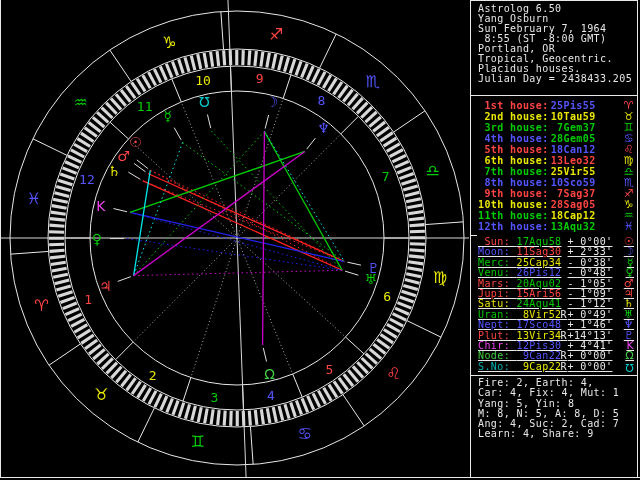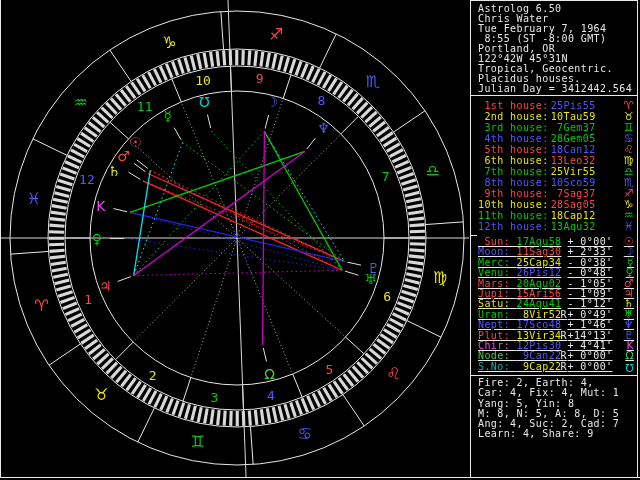--- a/index.html
+++ b/index.html
@@ -2,21 +2,21 @@
 <html><head>
 <meta charset="utf-8">
 <style>
   html,body{margin:0;padding:0;background:#000;}
   #screen{position:relative;width:640px;height:480px;background:#000;overflow:hidden;
           font-family:"DejaVu Sans Mono",monospace;}
   .bline{position:absolute;background:#e8e8e8;}
   #right-panel{position:absolute;left:470px;top:0;width:170px;height:480px;}
   .txtblock{position:absolute;left:8px;color:#e8e8e8;font-size:10px;letter-spacing:0.4px;white-space:pre;}
   #header-block{top:4px;line-height:10px;}
-  #houses-block{top:100px;line-height:11px;width:158px;}
+  #houses-block{top:100px;line-height:11px;width:158px;font-weight:bold;}
   #planets-block{top:237px;line-height:10.4px;width:158px;text-decoration:underline;}
   #stats-block{top:378px;line-height:10.3px;}
   .row{display:flex;align-items:baseline;}
   .g{font-family:"DejaVu Sans",sans-serif;font-size:11px;margin-left:auto;padding-right:2px;}
   .rot{display:inline-block;transform:rotate(180deg);}
   .hval{width:47px;text-align:right;white-space:pre;}
   .pval{width:44px;white-space:pre;}
   .pret{width:7px;white-space:pre;color:#e8e8e8;}
   .poff{white-space:pre;color:#e8e8e8;}
   #wheel-svg{position:absolute;left:0;top:0;}
@@ -310,21 +310,21 @@
       <text x="373.76030176831966" y="267.94361134262425" fill="#5555ff" font-size="14" text-anchor="middle" dominant-baseline="central" font-family="&quot;DejaVu Sans&quot;,sans-serif">♇</text>
       <line x1="113.46774469427412" y1="208.52489356964156" x2="127.08547362561397" y2="211.7741179005472" stroke="#e0e0e0" stroke-width="1"></line>
       <text x="100.8227106866014" y="205.50775669094344" fill="#ee44ee" font-size="14" text-anchor="middle" dominant-baseline="central" font-family="&quot;DejaVu Sans&quot;,sans-serif">K</text>
       <line x1="266.53978372464405" y1="361.51680524325934" x2="263.283429613266" y2="347.9007794684118" stroke="#e0e0e0" stroke-width="1"></line>
       <text x="269.56354111378084" y="374.1602577484748" fill="#44cc44" font-size="14" text-anchor="middle" dominant-baseline="central" font-family="&quot;DejaVu Sans&quot;,sans-serif">Ω</text>
       <line x1="207.4602162753559" y1="114.48319475674069" x2="210.71657038673396" y2="128.09922053158817" stroke="#e0e0e0" stroke-width="1"></line>
       <text x="204.4364588862191" y="101.83974225152517" fill="#00cccc" font-size="14" text-anchor="middle" dominant-baseline="central" font-family="&quot;DejaVu Sans&quot;,sans-serif" transform="rotate(180 204.4364588862191 101.83974225152517)">Ω</text>
     </svg>
 
   <div id="right-panel">
-    <div id="header-block" class="txtblock"><div>Astrolog 6.50</div><div>Chris Water</div><div>Tue February 7, 1964</div><div> 8:55 (ST -8:00 GMT)</div><div>Portland, OR</div><div>122°42W 45°31N</div><div>Tropical, Geocentric.</div><div>Placidus houses.</div><div>Julian Day = 3412442.564</div></div>
+    <div id="header-block" class="txtblock"><div>Astrolog 6.50</div><div>Yang Osburn</div><div>Sun February 7, 1964</div><div> 8:55 (ST -8:00 GMT)</div><div>Portland, OR</div><div>Tropical, Geocentric.</div><div>Placidus houses.</div><div>Julian Day = 2438433.205</div></div>
     <div id="houses-block" class="txtblock"><div class="row"><span style="color: rgb(255, 68, 68);"> 1st house:</span><span class="hval" style="color: rgb(85, 85, 255);">25Pis55</span><span class="g" style="color: rgb(255, 68, 68);">♈</span></div><div class="row"><span style="color: rgb(232, 232, 0);"> 2nd house:</span><span class="hval" style="color: rgb(232, 232, 0);">10Tau59</span><span class="g" style="color: rgb(232, 232, 0);">♉</span></div><div class="row"><span style="color: rgb(0, 204, 0);"> 3rd house:</span><span class="hval" style="color: rgb(0, 204, 0);"> 7Gem37</span><span class="g" style="color: rgb(0, 204, 0);">♊</span></div><div class="row"><span style="color: rgb(85, 85, 255);"> 4th house:</span><span class="hval" style="color: rgb(0, 204, 0);">28Gem05</span><span class="g" style="color: rgb(85, 85, 255);">♋</span></div><div class="row"><span style="color: rgb(255, 68, 68);"> 5th house:</span><span class="hval" style="color: rgb(85, 85, 255);">18Can12</span><span class="g" style="color: rgb(255, 68, 68);">♌</span></div><div class="row"><span style="color: rgb(232, 232, 0);"> 6th house:</span><span class="hval" style="color: rgb(255, 68, 68);">13Leo32</span><span class="g" style="color: rgb(232, 232, 0);">♍</span></div><div class="row"><span style="color: rgb(0, 204, 0);"> 7th house:</span><span class="hval" style="color: rgb(232, 232, 0);">25Vir55</span><span class="g" style="color: rgb(0, 204, 0);">♎</span></div><div class="row"><span style="color: rgb(85, 85, 255);"> 8th house:</span><span class="hval" style="color: rgb(85, 85, 255);">10Sco59</span><span class="g" style="color: rgb(85, 85, 255);">♏</span></div><div class="row"><span style="color: rgb(255, 68, 68);"> 9th house:</span><span class="hval" style="color: rgb(255, 68, 68);"> 7Sag37</span><span class="g" style="color: rgb(255, 68, 68);">♐</span></div><div class="row"><span style="color: rgb(232, 232, 0);">10th house:</span><span class="hval" style="color: rgb(255, 68, 68);">28Sag05</span><span class="g" style="color: rgb(232, 232, 0);">♑</span></div><div class="row"><span style="color: rgb(0, 204, 0);">11th house:</span><span class="hval" style="color: rgb(232, 232, 0);">18Cap12</span><span class="g" style="color: rgb(0, 204, 0);">♒</span></div><div class="row"><span style="color: rgb(85, 85, 255);">12th house:</span><span class="hval" style="color: rgb(0, 204, 0);">13Aqu32</span><span class="g" style="color: rgb(85, 85, 255);">♓</span></div></div>
     <div id="planets-block" class="txtblock"><div class="row"><span style="color: rgb(255, 68, 68);"> Sun: </span><span class="pval" style="color: rgb(0, 204, 0);">17Aqu58</span><span class="pret"></span><span class="poff">+ 0°00'</span><span class="g" style="color: rgb(255, 68, 68);">☉</span></div><div class="row"><span style="color: rgb(85, 85, 255);">Moon: </span><span class="pval" style="color: rgb(255, 68, 68);">11Sag30</span><span class="pret"></span><span class="poff">+ 2°33'</span><span class="g" style="color: rgb(85, 85, 255);">☽</span></div><div class="row"><span style="color: rgb(0, 204, 0);">Merc: </span><span class="pval" style="color: rgb(232, 232, 0);">25Cap34</span><span class="pret"></span><span class="poff">- 0°38'</span><span class="g" style="color: rgb(0, 204, 0);">☿</span></div><div class="row"><span style="color: rgb(0, 204, 0);">Venu: </span><span class="pval" style="color: rgb(85, 85, 255);">26Pis12</span><span class="pret"></span><span class="poff">- 0°48'</span><span class="g" style="color: rgb(0, 204, 0);">♀</span></div><div class="row"><span style="color: rgb(255, 68, 68);">Mars: </span><span class="pval" style="color: rgb(0, 204, 0);">20Aqu02</span><span class="pret"></span><span class="poff">- 1°05'</span><span class="g" style="color: rgb(255, 68, 68);">♂</span></div><div class="row"><span style="color: rgb(255, 68, 68);">Jupi: </span><span class="pval" style="color: rgb(255, 68, 68);">15Ari56</span><span class="pret"></span><span class="poff">- 1°09'</span><span class="g" style="color: rgb(255, 68, 68);">♃</span></div><div class="row"><span style="color: rgb(232, 232, 0);">Satu: </span><span class="pval" style="color: rgb(0, 204, 0);">24Aqu41</span><span class="pret"></span><span class="poff">- 1°12'</span><span class="g" style="color: rgb(232, 232, 0);">♄</span></div><div class="row"><span style="color: rgb(0, 204, 0);">Uran: </span><span class="pval" style="color: rgb(232, 232, 0);"> 8Vir52</span><span class="pret">R</span><span class="poff">+ 0°49'</span><span class="g" style="color: rgb(0, 204, 0);">♅</span></div><div class="row"><span style="color: rgb(85, 85, 255);">Nept: </span><span class="pval" style="color: rgb(85, 85, 255);">17Sco48</span><span class="pret"></span><span class="poff">+ 1°46'</span><span class="g" style="color: rgb(85, 85, 255);">♆</span></div><div class="row"><span style="color: rgb(255, 68, 68);">Plut: </span><span class="pval" style="color: rgb(232, 232, 0);">13Vir34</span><span class="pret">R</span><span class="poff">+14°13'</span><span class="g" style="color: rgb(85, 85, 255);">♇</span></div><div class="row"><span style="color: rgb(238, 68, 238);">Chir: </span><span class="pval" style="color: rgb(85, 85, 255);">12Pis30</span><span class="pret"></span><span class="poff">+ 4°41'</span><span class="g" style="color: rgb(238, 68, 238);">K</span></div><div class="row"><span style="color: rgb(68, 204, 68);">Node: </span><span class="pval" style="color: rgb(85, 85, 255);"> 9Can22</span><span class="pret">R</span><span class="poff">+ 0°00'</span><span class="g" style="color: rgb(68, 204, 68);">Ω</span></div><div class="row"><span style="color: rgb(0, 178, 178);">S.No: </span><span class="pval" style="color: rgb(232, 232, 0);"> 9Cap22</span><span class="pret">R</span><span class="poff">+ 0°00'</span><span class="g" style="color: rgb(0, 204, 204);"><span class="rot">Ω</span></span></div></div>
     <div id="stats-block" class="txtblock"><div>Fire: 2, Earth: 4,</div><div>Car: 4, Fix: 4, Mut: 1</div><div>Yang: 5, Yin: 8</div><div>M: 8, N: 5, A: 8, D: 5</div><div>Ang: 4, Suc: 2, Cad: 7</div><div>Learn: 4, Share: 9</div></div>
   </div>
 
   <div class="bline" style="left:0;top:0;width:1px;height:478px;"></div>
   <div class="bline" style="left:0;top:477px;width:640px;height:1px;"></div>
   <div class="bline" style="left:637px;top:0;width:1px;height:478px;"></div>
   <div class="bline" style="left:470px;top:0;width:1px;height:478px;"></div>
   <div class="bline" style="left:470px;top:0;width:168px;height:1px;"></div>

